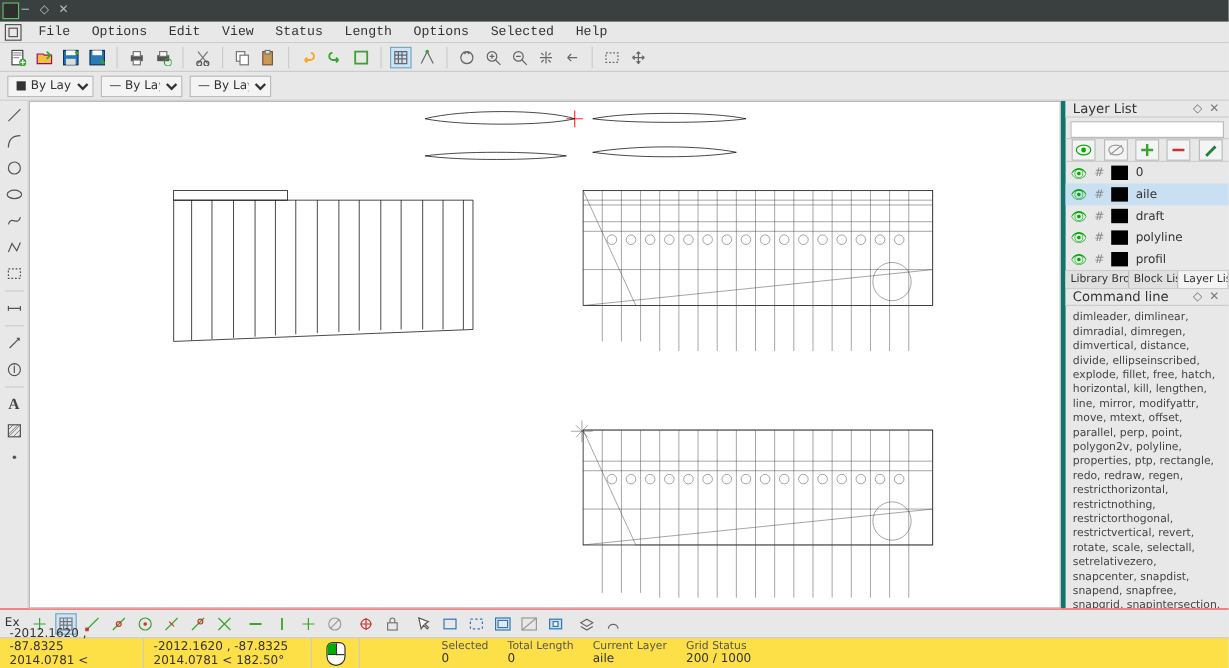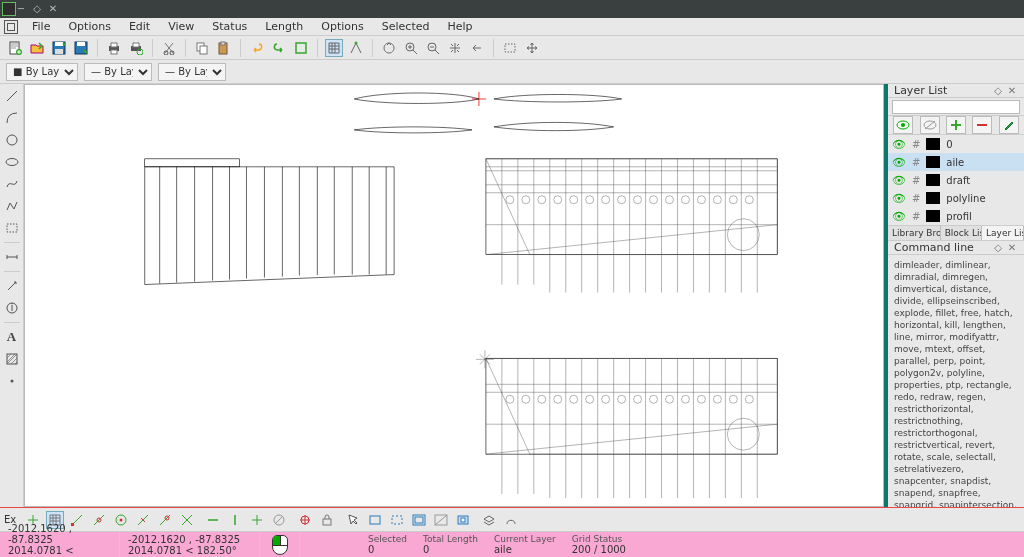--- a/index.html
+++ b/index.html
@@ -5,21 +5,21 @@
 * { box-sizing: border-box; margin: 0; padding: 0; font-family: "DejaVu Sans", "Liberation Sans", sans-serif; font-size: 11px; color: #333; }
 body { width: 1024px; height: 557px; background: #e8e8e8; overflow: hidden; display: flex; flex-direction: column; }
 .titlebar { height: 18px; background: #3a3f3f; display: flex; align-items: center; position: relative; }
 .titlebar .icon { width: 14px; height: 14px; margin-left: 2px; background: #2e2e2e; border: 1px solid #6b6; }
 .titlebar .title { flex: 1; text-align: center; color: #ddd; font-size: 10px; }
 .titlebar .winbtns { display: flex; gap: 6px; margin-right: 6px; }
 .titlebar .winbtn { width: 10px; height: 10px; color: #bbb; text-align: center; line-height: 10px; font-size: 10px; }
 .menubar { height: 18px; background: #e8e8e8; display: flex; align-items: center; padding-left: 4px; gap: 2px; border-bottom: 1px solid #ccc; }
 .menubar .menuicon { width: 14px; height: 14px; background: #e8e8e8; border: 1px solid #555; position: relative; margin-right: 4px; }
 .menubar .menuicon::after { content: ""; position: absolute; left: 2px; top: 2px; right: 2px; bottom: 2px; border: 1px solid #555; }
-.menubar .mi { padding: 2px 8px; cursor: default; }
+.menubar .mi { padding: 2px 8px; cursor: default; font-family: Liberation Mono, monospace; }
 .toolbar { height: 24px; background: #e8e8e8; display: flex; align-items: center; padding-left: 6px; gap: 4px; border-bottom: 1px solid #ccc; }
 .toolbar .sep { width: 1px; height: 18px; background: #ccc; margin: 0 3px; }
 .tbtn { width: 18px; height: 18px; display: flex; align-items: center; justify-content: center; border: 1px solid transparent; }
 .tbtn.active { background: #cde3f8; border-color: #7ab; }
 .toolbar2 { height: 24px; background: #e8e8e8; display: flex; align-items: center; padding-left: 6px; gap: 6px; border-bottom: 1px solid #ccc; }
 select { height: 18px; background: #f4f4f4; border: 1px solid #bbb; font-size: 10px; padding: 0 2px; }
 .mainrow { flex: 1; display: flex; overflow: hidden; }
 .lefttools { width: 24px; background: #e8e8e8; border-right: 1px solid #ccc; display: flex; flex-direction: column; align-items: center; padding-top: 4px; gap: 6px; }
 .lefttools .lt { width: 18px; height: 16px; display: flex; align-items: center; justify-content: center; color: #444; }
 .lefttools .lsep { width: 16px; height: 1px; background: #ccc; }
@@ -38,21 +38,21 @@
 .layerrow .vis { color: #0a0; font-size: 11px; }
 .layerrow .lock { color: #888; font-size: 10px; }
 .layerrow .sw { width: 14px; height: 12px; background: #000; }
 .layerrow .ln { font-size: 10px; }
 .tabsrow { height: 18px; display: flex; align-items: stretch; border-top: 1px solid #ccc; border-bottom: 1px solid #ccc; background: #ddd; }
 .tab { padding: 2px 4px; font-size: 9px; border-right: 1px solid #bbb; background: #e0e0e0; white-space: nowrap; overflow: hidden; }
 .tab.active { background: #f4f4f4; }
 .cmdpanel { flex: 1; display: flex; flex-direction: column; }
 .cmdbody { flex: 1; padding: 4px 6px; font-size: 9px; line-height: 12px; color: #444; overflow: hidden; }
 .bottombar1 { height: 24px; background: #e8e8e8; border-top: 1px solid #ef4444; display: flex; align-items: center; padding-left: 4px; gap: 4px; }
-.bottombar2 { height: 26px; background: #f9a8d4; border-top: 1px solid #ccc; display: flex; align-items: center; font-size: 10px; }
+.bottombar2 { height: 26px; background: #fde047; border-top: 1px solid #ccc; display: flex; align-items: center; font-size: 10px; }
 .sbcell { padding: 0 8px; border-right: 1px solid #ccc; height: 100%; display: flex; flex-direction: column; justify-content: center; }
 .sbhead { font-size: 9px; color: #555; }
 .sbval { font-size: 10px; }
 .mouseicon { width: 16px; height: 20px; border: 1px solid #333; border-radius: 5px 5px 8px 8px; position: relative; margin: 0 6px; background: #fff; }
 .mouseicon::before { content: ""; position: absolute; left: 0; top: 0; width: 50%; height: 55%; background: #0a0; border-right: 1px solid #333; border-bottom: 1px solid #333; border-top-left-radius: 4px; }
 .mouseicon::after { content: ""; position: absolute; right: 0; top: 0; width: 50%; height: 55%; border-bottom: 1px solid #333; }
 svg .thin { stroke: #000; stroke-width: 0.6; fill: none; }
 svg .fine { stroke: #444; stroke-width: 0.4; fill: none; }
 svg .red { stroke: #f33; stroke-width: 1; }
 </style>

